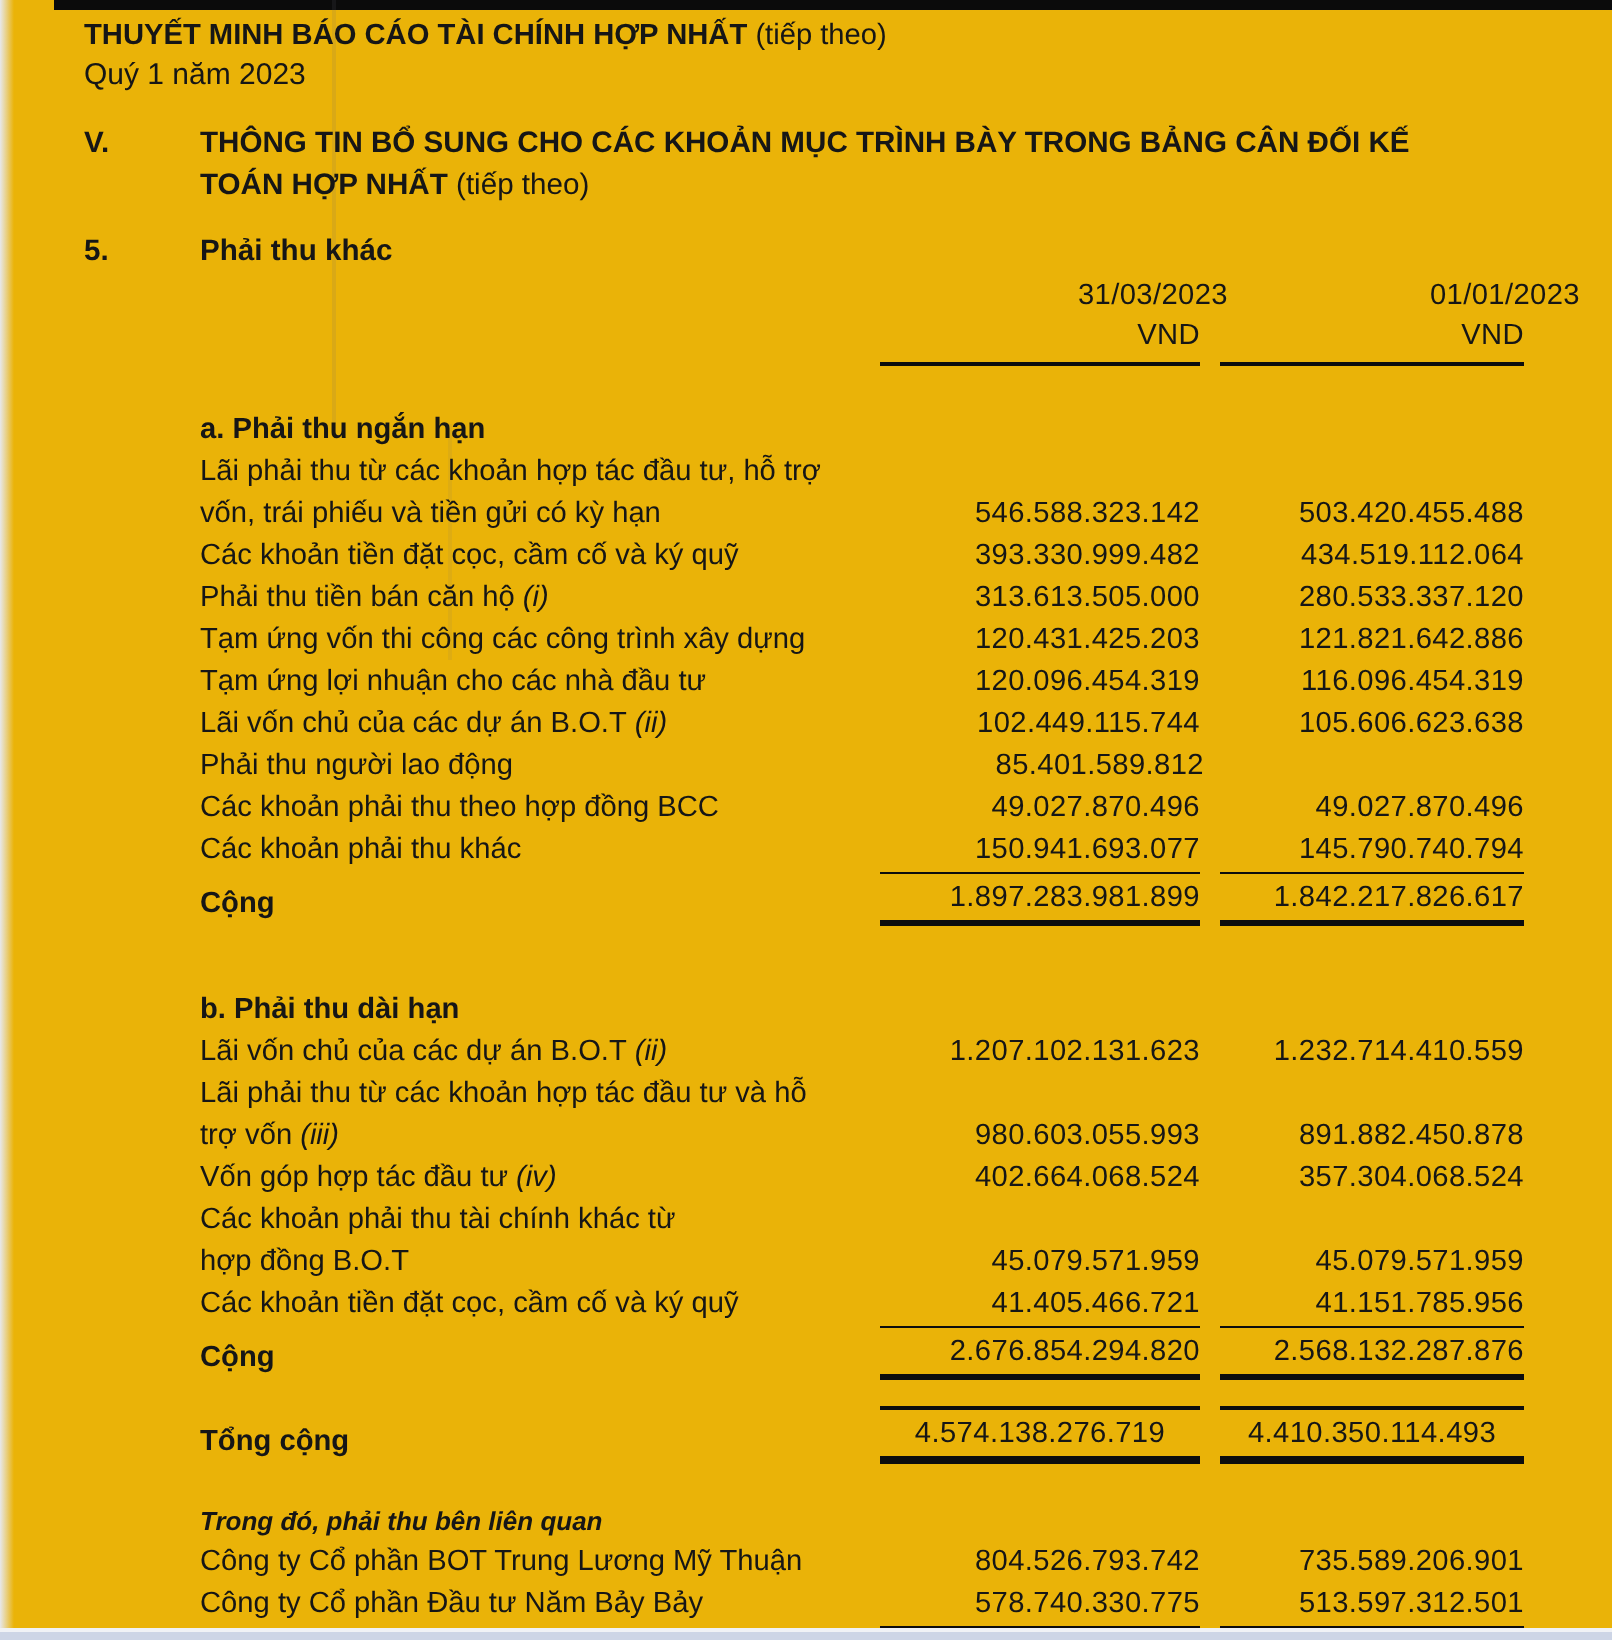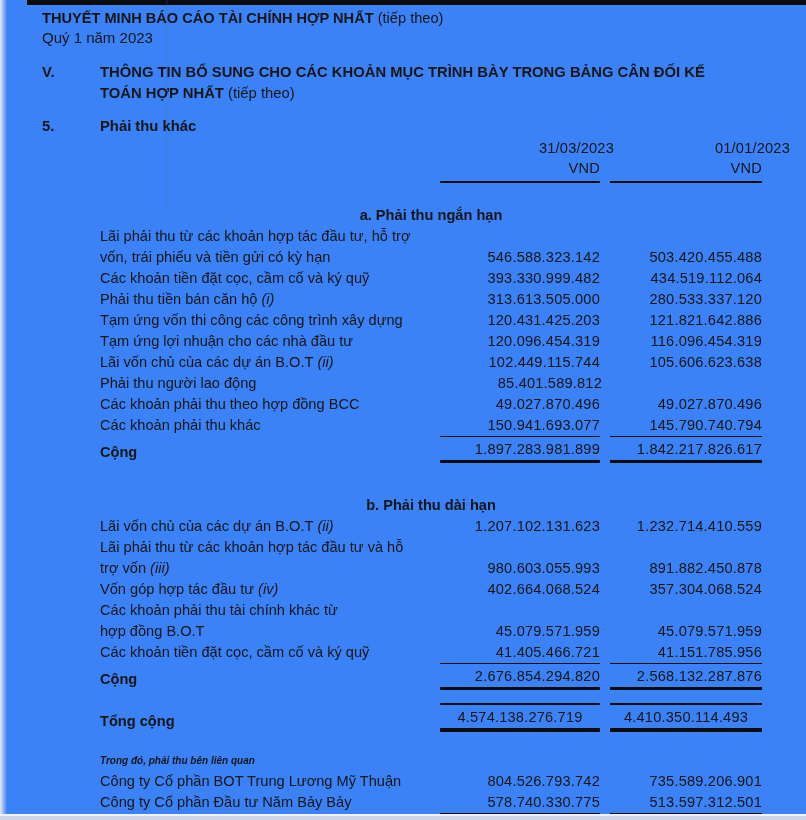--- a/index.html
+++ b/index.html
@@ -3,21 +3,21 @@
 <meta charset="utf-8">
 <style>
   * { margin: 0; padding: 0; box-sizing: border-box; }
   html, body { width: 806px; background: #ffffff; }
   body { font-family: "Liberation Sans", sans-serif; }
 
   .page {
     position: relative;
     width: 806px;
     height: 820px;
-    background: #3b82f6;
+    background: #eab308;
     color: #161616;
     overflow: hidden;
   }
 
   
   .edge-shade {
     position: absolute; left: 0; top: 0; width: 7px; height: 100%;
     background: linear-gradient(to right, #e7e8ec, rgba(255,255,255,0));
   }
   .artifact-line-1 {
@@ -64,39 +64,39 @@
   .trow .lbl { width: 340px; flex: none; white-space: pre-line; }
   .trow .v1  { width: 160px; flex: none; text-align: right; letter-spacing: 0.2px; }
   .trow .v2  { width: 152px; flex: none; margin-left: 10px; text-align: right; letter-spacing: 0.2px; }
   .trow .note { font-style: italic; margin-left: 4px; }
 
   
   .colhead-row { margin-top: 1px; gap: 14px; }
   .colhead-row .v1, .colhead-row .v2 { line-height: 20px; }
   .colhead-unit { border-bottom: 2px solid #0d0d0d; padding-bottom: 2px; }
 
-  .subsection-title { font-weight: bold; font-size: 14.6px; line-height: 21px; text-align: center; }
+  .subsection-title { font-weight: bold; font-size: 14.6px; line-height: 21px; }
 
   .sec-a { margin-top: 22px; }
   .sec-b { margin-top: 32px; }
 
   
   .total-row .lbl { font-weight: bold; }
   .total-row .v1, .total-row .v2 {
     font-weight: normal;
     border-top: 1.5px solid #0d0d0d;
     border-bottom: 3px solid #0d0d0d;
     padding-top: 2px; padding-bottom: 0;
   }
   .grand-total { margin-top: 13px; }
   .grand-total .v1, .grand-total .v2 { border-top: 2px solid #0d0d0d; border-bottom: 4px solid #0d0d0d; text-align: center; }
 
   
   .related { margin-top: 18px; }
-  .related-title { font-weight: bold; font-style: italic; font-size: 10px; line-height: 21px; }
+  .related-title { font-weight: bold; font-style: italic; font-size: 13px; line-height: 21px; }
 </style>
 </head>
 <body>
 
 <div class="page">
   <div class="edge-shade"></div>
   <div class="top-rule"></div>
   <div class="artifact-line-1"></div>
   <div class="artifact-line-2"></div>
 

